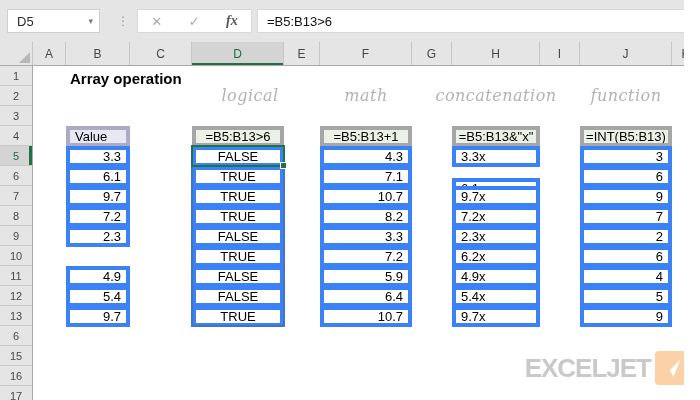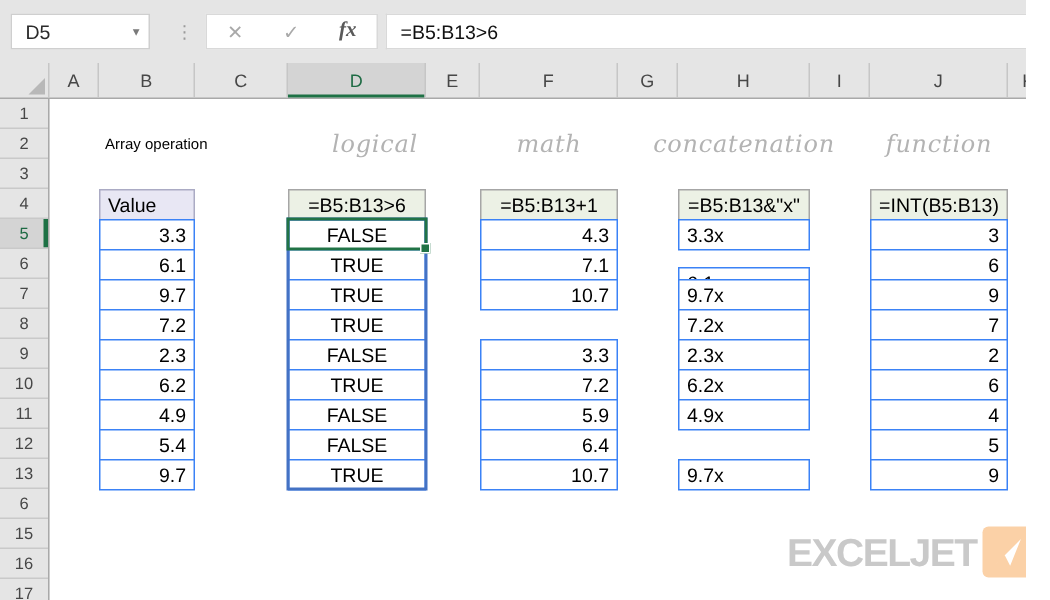--- a/index.html
+++ b/index.html
@@ -35,26 +35,26 @@
   .colh.selected { background:#D4D4D4; color:#1E6B44; box-shadow:inset 0 -2px 0 #1E7145; }
 
   .rowheaders { position:absolute; left:0; top:66px; width:33px; height:334px; background:#E5E5E5;
                 border-right:1px solid #A9A9A9; overflow:hidden; }
   .rowh { width:100%; height:20px; display:flex; align-items:center; justify-content:center;
           font-size:11px; color:#474747; border-bottom:1px solid #C9C9C9; }
   .rowh.selected { background:#D4D4D4; color:#1E6B44; box-shadow:inset -3px 0 0 #1E7145; }
 
   
   #sheet-layer { position:absolute; left:0; top:0; width:700px; height:400px; }
-  .title { position:absolute; left:70px; top:86px; height:21px; line-height:21px;
-           font-size:10px; font-weight:normal; color:#000; white-space:nowrap; }
+  .title { position:absolute; left:70px; top:68px; height:21px; line-height:21px;
+           font-size:15px; font-weight:bold; color:#000; white-space:nowrap; }
   .hlabel { position:absolute; top:85px; height:22px; line-height:22px; transform:translateX(-50%);
             font-family:"DejaVu Serif", serif; font-style:italic; font-size:16px;
             color:#B3B3B3; white-space:nowrap; letter-spacing:0.5px; }
-  .cell { position:absolute; border:1px solid #3b82f6; background:#fff; display:flex;
+  .cell { position:absolute; border:4px solid #3b82f6; background:#fff; display:flex;
           align-items:center; padding:0 5px; font-size:13px; color:#000; overflow:hidden; }
   .cell.hdr-formula { background:#ECF1E5; border-color:#A6A6A6; }
   .cell.hdr-value   { background:#E8E7F4; border-color:#ABABC4; }
   .a-left   { justify-content:flex-start; }
   .a-right  { justify-content:flex-end; }
   .a-center { justify-content:center; }
 
   
   #array-range-border { position:absolute; border:2px solid #4472C4; pointer-events:none; }
   #active-cell-border { position:absolute; border:2px solid #217346; pointer-events:none; }
@@ -128,51 +128,52 @@
     <div class="hlabel" style="left: 238px; margin-left: 12px;">logical</div>
       <div class="hlabel" style="left: 366px;">math</div>
       <div class="hlabel" style="left: 626px;">function</div>
       <div class="hlabel" style="left: 496px;">concatenation</div>
       <div class="cell hdr-value a-left" style="left: 66px; top: 126px; width: 64px; height: 21px;">Value</div>
       <div class="cell a-right" style="left: 66px; top: 146px; width: 64px; height: 21px;">3.3</div>
       <div class="cell a-right" style="left: 66px; top: 166px; width: 64px; height: 21px;">6.1</div>
       <div class="cell a-right" style="left: 66px; top: 186px; width: 64px; height: 21px;">9.7</div>
       <div class="cell a-right" style="left: 66px; top: 206px; width: 64px; height: 21px;">7.2</div>
       <div class="cell a-right" style="left: 66px; top: 226px; width: 64px; height: 21px;">2.3</div>
-      <div class="cell a-right" style="left: 66px; top: 246px; width: 64px; height: 21px;">6.2</div>
       <div class="cell a-right" style="left: 66px; top: 266px; width: 64px; height: 21px;">4.9</div>
       <div class="cell a-right" style="left: 66px; top: 286px; width: 64px; height: 21px;">5.4</div>
       <div class="cell a-right" style="left: 66px; top: 306px; width: 64px; height: 21px;">9.7</div>
       <div class="cell hdr-formula a-center" style="left: 192px; top: 126px; width: 92px; height: 21px;">=B5:B13&gt;6</div>
       <div class="cell a-center" style="left: 192px; top: 146px; width: 92px; height: 21px;">FALSE</div>
       <div class="cell a-center" style="left: 192px; top: 166px; width: 92px; height: 21px;">TRUE</div>
       <div class="cell a-center" style="left: 192px; top: 186px; width: 92px; height: 21px;">TRUE</div>
       <div class="cell a-center" style="left: 192px; top: 206px; width: 92px; height: 21px;">TRUE</div>
       <div class="cell a-center" style="left: 192px; top: 226px; width: 92px; height: 21px;">FALSE</div>
       <div class="cell a-center" style="left: 192px; top: 246px; width: 92px; height: 21px;">TRUE</div>
       <div class="cell a-center" style="left: 192px; top: 266px; width: 92px; height: 21px;">FALSE</div>
       <div class="cell a-center" style="left: 192px; top: 286px; width: 92px; height: 21px;">FALSE</div>
       <div class="cell a-center" style="left: 192px; top: 306px; width: 92px; height: 21px;">TRUE</div>
       <div class="cell hdr-formula a-center" style="left: 320px; top: 126px; width: 92px; height: 21px;">=B5:B13+1</div>
       <div class="cell a-right" style="left: 320px; top: 146px; width: 92px; height: 21px;">4.3</div>
       <div class="cell a-right" style="left: 320px; top: 166px; width: 92px; height: 21px;">7.1</div>
       <div class="cell a-right" style="left: 320px; top: 186px; width: 92px; height: 21px;">10.7</div>
+      <div class="cell a-right" style="left: 320px; top: 206px; width: 92px; height: 21px;">8.2</div>
       <div class="cell a-right" style="left: 320px; top: 226px; width: 92px; height: 21px;">3.3</div>
       <div class="cell a-right" style="left: 320px; top: 246px; width: 92px; height: 21px;">7.2</div>
       <div class="cell a-right" style="left: 320px; top: 266px; width: 92px; height: 21px;">5.9</div>
       <div class="cell a-right" style="left: 320px; top: 286px; width: 92px; height: 21px;">6.4</div>
       <div class="cell a-right" style="left: 320px; top: 306px; width: 92px; height: 21px;">10.7</div>
       <div class="cell hdr-formula a-center" style="left: 452px; top: 126px; width: 88px; height: 21px;">=B5:B13&amp;"x"</div>
       <div class="cell a-left" style="left: 452px; top: 146px; width: 88px; height: 21px;">3.3x</div>
       <div class="cell a-left" style="left: 452px; top: 166px; width: 88px; height: 21px; margin-top: 12px;">6.1x</div>
       <div class="cell a-left" style="left: 452px; top: 186px; width: 88px; height: 21px;">9.7x</div>
       <div class="cell a-left" style="left: 452px; top: 206px; width: 88px; height: 21px;">7.2x</div>
       <div class="cell a-left" style="left: 452px; top: 226px; width: 88px; height: 21px;">2.3x</div>
       <div class="cell a-left" style="left: 452px; top: 246px; width: 88px; height: 21px;">6.2x</div>
       <div class="cell a-left" style="left: 452px; top: 266px; width: 88px; height: 21px;">4.9x</div>
+      <div class="cell a-left" style="left: 452px; top: 286px; width: 88px; height: 21px;">5.4x</div>
       <div class="cell a-left" style="left: 452px; top: 306px; width: 88px; height: 21px;">9.7x</div>
       <div class="cell hdr-formula a-center" style="left: 580px; top: 126px; width: 92px; height: 21px;">=INT(B5:B13)</div>
       <div class="cell a-right" style="left: 580px; top: 146px; width: 92px; height: 21px;">3</div>
       <div class="cell a-right" style="left: 580px; top: 166px; width: 92px; height: 21px;">6</div>
       <div class="cell a-right" style="left: 580px; top: 186px; width: 92px; height: 21px;">9</div>
       <div class="cell a-right" style="left: 580px; top: 206px; width: 92px; height: 21px;">7</div>
       <div class="cell a-right" style="left: 580px; top: 226px; width: 92px; height: 21px;">2</div>
       <div class="cell a-right" style="left: 580px; top: 246px; width: 92px; height: 21px;">6</div>
       <div class="cell a-right" style="left: 580px; top: 266px; width: 92px; height: 21px;">4</div>
       <div class="cell a-right" style="left: 580px; top: 286px; width: 92px; height: 21px;">5</div>

